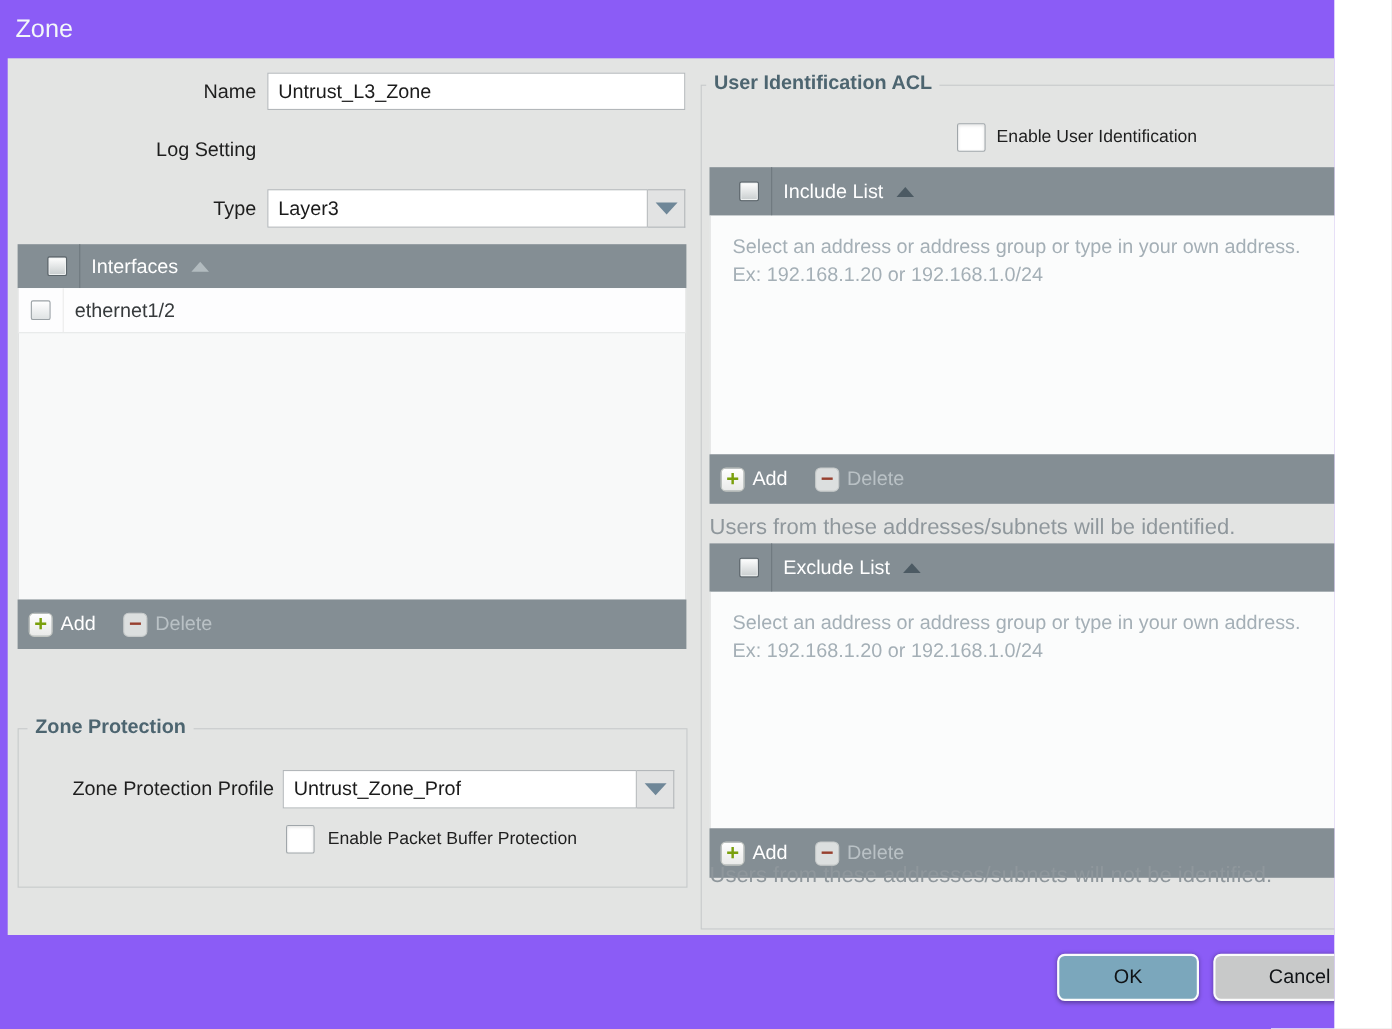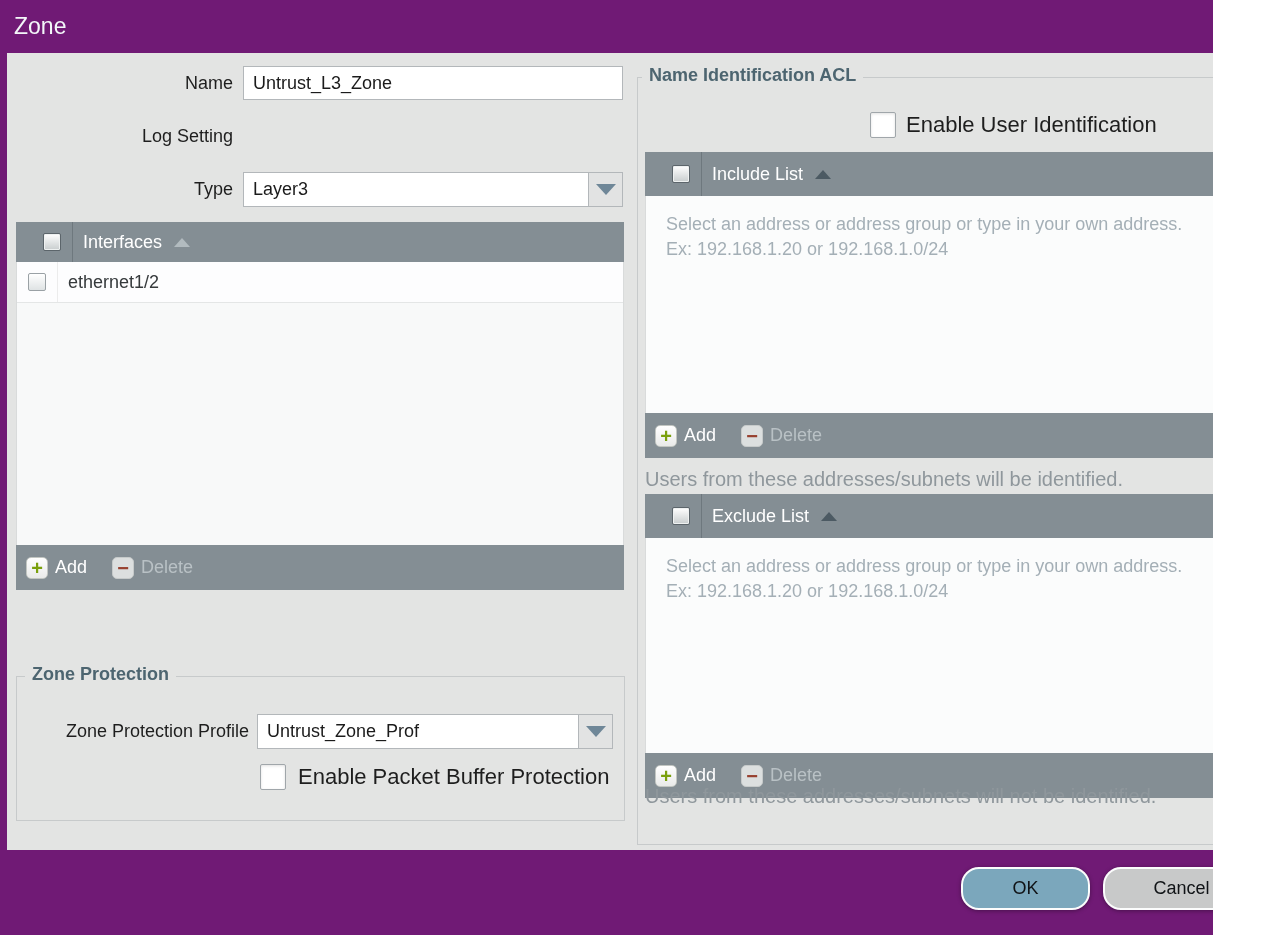--- a/index.html
+++ b/index.html
@@ -1,17 +1,17 @@
 <!DOCTYPE html>
 <html><head>
 <meta charset="utf-8">
 <style>
   * { margin:0; padding:0; box-sizing:border-box; }
   body { font-family:"Liberation Sans", sans-serif; }
-  .screen { position:relative; width:1213px; height:935px; background:#701a75; overflow:hidden; }
+  .screen { position:relative; width:1213px; height:935px; background:#8b5cf6; overflow:hidden; }
 
   .title { position:absolute; left:14px; top:13px; color:#f3f7f9; font-size:23px; font-weight:400; }
   .help { position:absolute; left:1222px; top:12px; width:28px; height:28px; border-radius:50%;
           background:radial-gradient(circle at 38% 32%, #6aa6d4 0%, #2d6ca6 60%, #1d5f99 100%);
           border:3px solid #bcd7e9; box-shadow:0 0 6px rgba(190,225,248,0.9);
           color:#fff; display:flex; align-items:center; justify-content:center;
           font-weight:bold; font-size:15px; cursor:pointer; }
 
   .body { position:absolute; left:7px; top:53px; width:1250px; height:797px; background:#e3e4e3; }
 
@@ -53,27 +53,27 @@
           font-weight:bold; line-height:1; }
   .mini.add { background:linear-gradient(180deg,#ffffff,#e9eae9); border:1px solid #c2c6c2; color:#7aa00d; font-size:20px; }
   .mini.del { background:#dcdfdf; border:1px solid #c6caca; color:#97402f; font-size:20px; }
   .act-label { color:#ffffff; font-size:18px; margin-left:7px; }
   .act-label.dim { color:#b9c1c5; }
 
   .fsbox { position:absolute; border:1px solid #c7cacb; }
   .legend { position:absolute; top:-13px; background:#e3e4e3; padding:0 7px; font-size:18px;
             font-weight:bold; color:#4d6570; white-space:nowrap; }
 
-  .cb-label { position:absolute; font-size:22px; color:#1e1e1e; line-height:26px; }
+  .cb-label { position:absolute; font-size:16px; color:#1e1e1e; line-height:26px; }
 
   .list-body { position:absolute; background:#fbfcfc; border-left:1px solid #d9dbdb; border-right:1px solid #d9dbdb; }
   .placeholder { color:#a4afb6; font-size:18px; line-height:1.38; padding:16px 20px; max-width:560px; }
   .caption { position:absolute; color:#8f979c; font-size:20px; }
 
-  .btn { position:absolute; height:43px; border:2px solid #fbfcfc; border-radius:18px; font-size:18px;
+  .btn { position:absolute; height:43px; border:2px solid #fbfcfc; border-radius:7px; font-size:18px;
          color:#101316; font-family:inherit; cursor:pointer; box-shadow:0 1px 4px rgba(0,0,0,0.35); }
   .btn.ok { background:#7ba7bc; }
   .btn.cancel { background:#c8c9c9;padding-left:26px; }
 </style>
 </head>
 <body>
 
 <div class="screen">
 
   <div class="title">Zone</div>
@@ -119,35 +119,35 @@
         <span class="act-label">Add</span>
       </div>
       <div class="act-btn">
         <span class="mini del">
             <span>−</span>
           </span>
         <span class="act-label dim">Delete</span>
       </div>
     </div>
 
-    <div class="fsbox" style="left:9px; top:623px; width:609px; height:145px;">
+    <div class="fsbox" style="left:9px; top:609px; width:609px; height:145px;">
       <span class="legend" style="left:8px;">Zone Protection</span>
       <div class="flabel" style="left:20px; top:37px; width:212px; line-height:35px;">Zone Protection Profile</div>
       <div class="combo" style="left:240px; top:37px;justify-content:flex-end;">
         <input class="ti" style="width: 322px;" value="Untrust_Zone_Prof">
         <div class="combo-btn">
           <i class="tri-down"></i>
         </div>
       </div>
       <span class="cb big" style="left:243px; top:87px;"></span>
       <span class="cb-label" style="left:281px; top:87px;">Enable Packet Buffer Protection</span>
     </div>
 
     <div class="fsbox" style="left:630px; top:24px; width:601px; height:768px;">
-      <span class="legend" style="left:4px;">Name Identification ACL</span>
+      <span class="legend" style="left:4px;">User Identification ACL</span>
     </div>
 
     <span class="cb big" style="left:863px; top:59px;"></span>
     <span class="cb-label" style="left:899px; top:59px;">Enable User Identification</span>
 
     <div class="thead" style="left:638px; top:99px; width:580px; height:44px;">
       <div class="cb-cell">
         <span class="cb hdr"></span>
       </div>
       <span class="thead-label">Include List</span>

